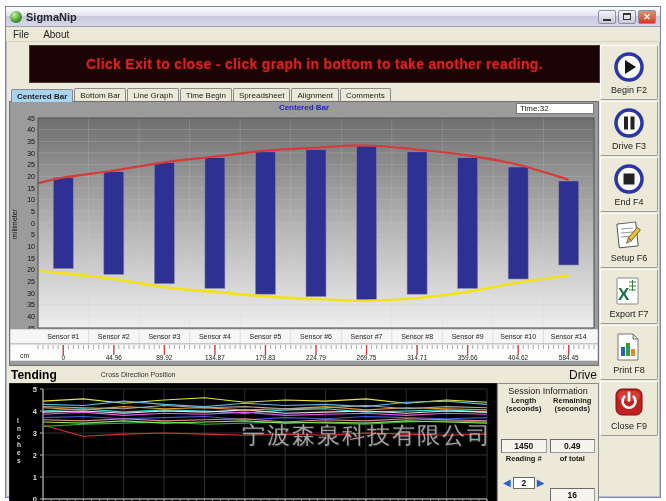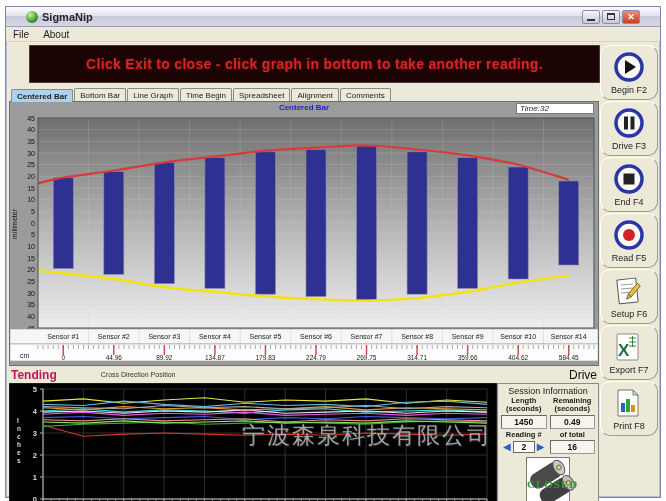--- a/index.html
+++ b/index.html
@@ -1,21 +1,21 @@
 <!DOCTYPE html>
 <html><head>
 <meta charset="utf-8">
 <style>
   * { margin:0; padding:0; box-sizing:border-box; }
   html,body { width:666px; height:501px; background:#ffffff; overflow:hidden;
     font-family:"Liberation Sans", sans-serif; }
   .window { position:absolute; left:5px; top:6px; width:656px; height:492px;
     background:#ece9d8; border:1px solid #7a85a8; box-shadow:0 0 0 1px #b9bdd4 inset; }
   
-  .titlebar { height:20px; display:flex; align-items:center; padding:0 20px;
+  .titlebar { height:20px; display:flex; align-items:center; padding:0 4px;
     background:linear-gradient(to bottom,#fdfdfe 0%,#e3e3ef 45%,#c9c9dd 50%,#d7d7e6 100%);
     border-bottom:1px solid #9aa0bc; }
   .app-icon { width:12px; height:12px; border-radius:50%;
     background:radial-gradient(circle at 35% 30%, #c8f0a0, #3f9a2f 60%, #1d5c14); margin-right:4px; }
   .title-text { font-size:11px; font-weight:bold; color:#26262e; flex:1; }
   .win-btn { width:18px; height:14px; margin-left:2px; border:1px solid #8a8fa8; border-radius:2px;
     background:linear-gradient(#f4f4f8,#c9c9d8); display:flex; align-items:center; justify-content:center;
     font-size:9px; color:#333; }
   .win-btn.close { background:linear-gradient(#f08a72,#d03a22); color:#fff; font-weight:bold; }
   .glyph-min { display:block; width:8px; height:2px; background:#333; margin-top:7px; }
@@ -37,48 +37,48 @@
   .tabstrip { display:flex; align-items:flex-end; height:16px; padding-left:2px; }
   .tab { font-size:8px; color:#222; padding:2px 5px 1px; border:1px solid #8a8a8a; border-bottom:none;
     background:#ece9d8; border-radius:2px 2px 0 0; margin-right:1px; white-space:nowrap; }
   .tab.selected { background:#a9d3ee; font-weight:bold; position:relative; top:1px; }
   
   .chart-panel { width:590px; background:#9b9b9b; border:1px solid #6f6f6f; }
   .chart-title-row { height:13px; position:relative; }
   .chart-title { position:absolute; left:0; right:0; text-align:center; top:1px;
     font-size:8px; font-weight:bold; color:#2222cc; }
   .time-box { position:absolute; right:4px; top:1px; width:78px; height:11px; background:#fff;
-    border:1px solid #7a7a7a; font-size:8px; color:#222; display:flex; align-items:center; padding:0 3px;font-style:italic; }
+    border:1px solid #7a7a7a; font-size:8px; color:#222; display:flex; align-items:center; padding:0 3px; }
   .time-box .tv { flex:1; text-align:left; }
   
   .tending-row { height:17px; display:flex; align-items:center; position:relative; width:590px; }
-  .tending { font-size:12px; font-weight:bold; color:#be185d; padding-left:2px; }
+  .tending { font-size:12px; font-weight:bold; color:#000000; padding-left:2px; }
   .cdp { font-size:7px; color:#333; margin-left:44px; }
   .drive { position:absolute; right:2px; font-size:12px; font-weight:normal; color:#111; }
   
   .bottom-row { display:flex; width:590px; }
   .session-panel { width:102px; height:142px; background:#ece9d8; border:1px solid #8a8a8a;
     padding:2px 3px; font-size:8px; }
   .sess-title { font-weight:normal; font-size:9px; text-align:center; color:#1a1a1a; margin-bottom:1px; }
   .sess-grid { display:grid; grid-template-columns:1fr 1fr; column-gap:3px; row-gap:1px; }
   .sess-lab { font-weight:bold; text-align:center; font-size:7.5px; color:#1a1a1a; }
   .pre { white-space:pre-line; line-height:1.1; }
   .sess-val { background:#f6f4ec; border:1px solid #9a9a9a; border-top-color:#6a6a6a; border-left-color:#6a6a6a;
-    text-align:center; font-weight:bold; font-size:8.5px; padding:1px 0; color:#111; }
+    text-align:center; font-weight:bold; font-size:8.5px; padding:1px 0; color:#111;margin-top:24px; }
   .reading-cell { display:flex; align-items:center; justify-content:center; gap:2px; }
   .arrow { color:#2b5fd0; font-size:10px; line-height:1; cursor:default; }
   .reading-box { width:22px; background:#fff; border:1px solid #6a6a6a; text-align:center;
     font-weight:bold; font-size:8.5px; }
   .rollers-box { position:relative; width:44px; height:54px; margin:3px auto 0; background:#fff;
     border:1px solid #777; }
   .closed-label { position:absolute; left:0; right:0; top:20px; text-align:center;
     font-family:"Liberation Serif", serif; font-weight:bold; font-size:11px; letter-spacing:1px; color:#2f9e2f; }
   
   .fbtn { height:55px; background:#ece9d8; border:1px solid #9a9a9a;
-    border-top-color:#ffffff; border-left-color:#ffffff; border-radius:10px;
+    border-top-color:#ffffff; border-left-color:#ffffff; border-radius:2px;
     display:flex; flex-direction:column; align-items:center; justify-content:center; }
   .fbtn-label { font-size:9px; color:#222; margin-top:1px; }
   
   .watermark { position:absolute; left:198px; top:420px; z-index:50; font-size:23px;
     color:rgba(200,200,200,0.78); text-shadow:1px 1px 1px rgba(70,70,70,0.55); letter-spacing:2px;
     pointer-events:none;margin-left:44px; }
   svg text { font-family:"Liberation Sans", sans-serif; }
 </style>
 </head>
 <body>
@@ -554,27 +554,20 @@
       </div>
       <div class="fbtn">
         <svg width="34" height="34">
           <circle cx="17" cy="17" r="13" fill="#fafafa" stroke="#2a36a8" stroke-width="3.5"></circle>
           <rect x="11.5" y="11.5" width="11" height="11" fill="#222"></rect>
         </svg>
         <div class="fbtn-label">End F4</div>
       </div>
       <div class="fbtn">
         <svg width="34" height="34">
-          <circle cx="17" cy="17" r="13" fill="#fafafa" stroke="#2a36a8" stroke-width="3.5"></circle>
-          <circle cx="17" cy="17" r="6" fill="#d42020"></circle>
-        </svg>
-        <div class="fbtn-label">Read F5</div>
-      </div>
-      <div class="fbtn">
-        <svg width="34" height="34">
           <rect x="6" y="5" width="19" height="24" rx="1" fill="#fff" stroke="#555" transform="rotate(-6 15 17)"></rect>
           <line x1="9" y1="11" x2="21" y2="10" stroke="#999"></line>
           <line x1="9" y1="15" x2="21" y2="14" stroke="#999"></line>
           <line x1="9" y1="19" x2="21" y2="18" stroke="#999"></line>
           <g transform="rotate(40 20 18)">
             <rect x="18.5" y="8" width="4" height="14" fill="#e8c23c" stroke="#6a5410" stroke-width="0.8"></rect>
             <polygon points="18.5,22 22.5,22 20.5,27" fill="#e8b08a" stroke="#6a5410" stroke-width="0.8"></polygon>
           </g>
         </svg>
         <div class="fbtn-label">Setup F6</div>
@@ -593,17 +586,26 @@
       <div class="fbtn">
         <svg width="34" height="34">
           <path d="M6,4 h15 l5,5 v21 h-20 z" fill="#fff" stroke="#777"></path>
           <path d="M21,4 l5,5 h-5 z" fill="#ddd" stroke="#777"></path>
           <rect x="9" y="17" width="4" height="9" fill="#2a5fc0"></rect>
           <rect x="14" y="13" width="4" height="13" fill="#2fa03a"></rect>
           <rect x="19" y="19" width="4" height="7" fill="#e88b1e"></rect>
         </svg>
         <div class="fbtn-label">Print F8</div>
       </div>
+      <div class="fbtn">
+        <svg width="34" height="34">
+          <rect x="4" y="3" width="26" height="26" rx="6" fill="#c02020" stroke="#7a0f0f"></rect>
+          <rect x="6" y="5" width="22" height="10" rx="5" fill="#e05a4a" opacity="0.55"></rect>
+          <path d="M 12.4,10.6 A 6.5,6.5 0 1 0 21.6,10.6" fill="none" stroke="#fff" stroke-width="2.6" stroke-linecap="round"></path>
+          <line x1="17" y1="6.5" x2="17" y2="14.5" stroke="#fff" stroke-width="2.6" stroke-linecap="round"></line>
+        </svg>
+        <div class="fbtn-label">Close F9</div>
+      </div>
     </div>
   </div>
 </div>
 
 <div class="watermark">宁波森泉科技有限公司</div>
 
 </body></html>

